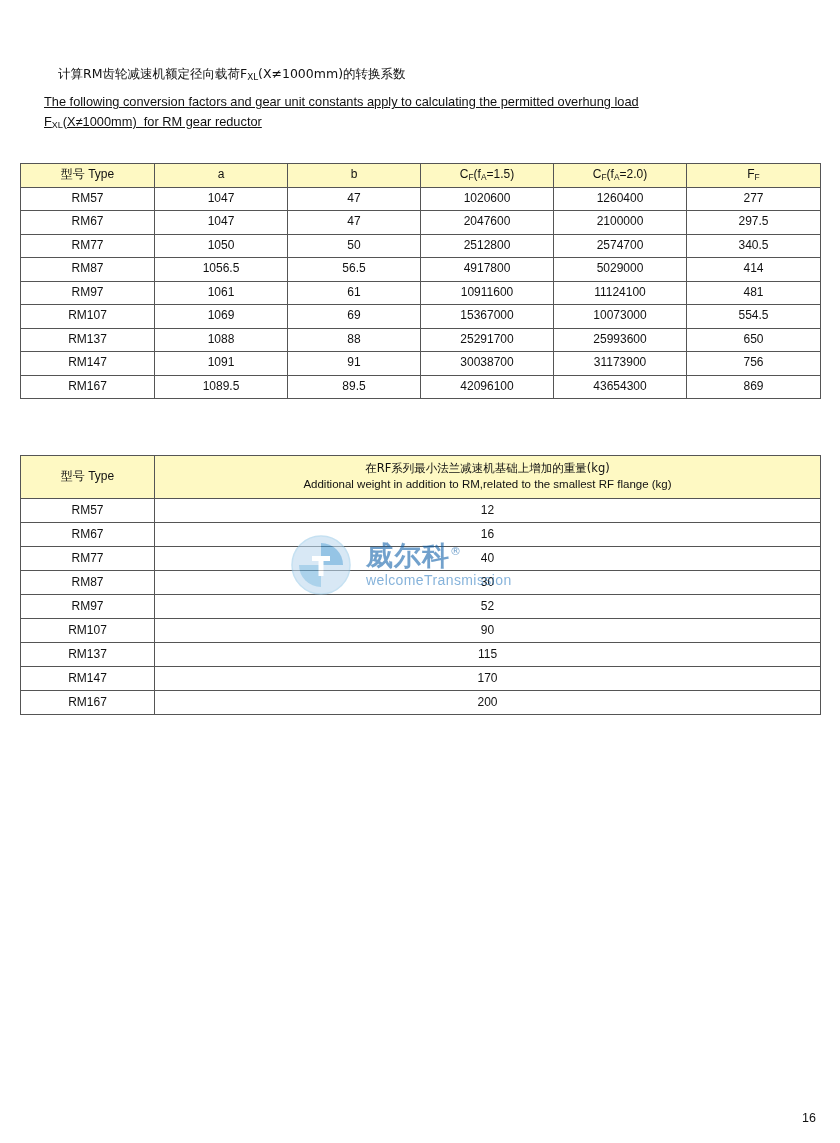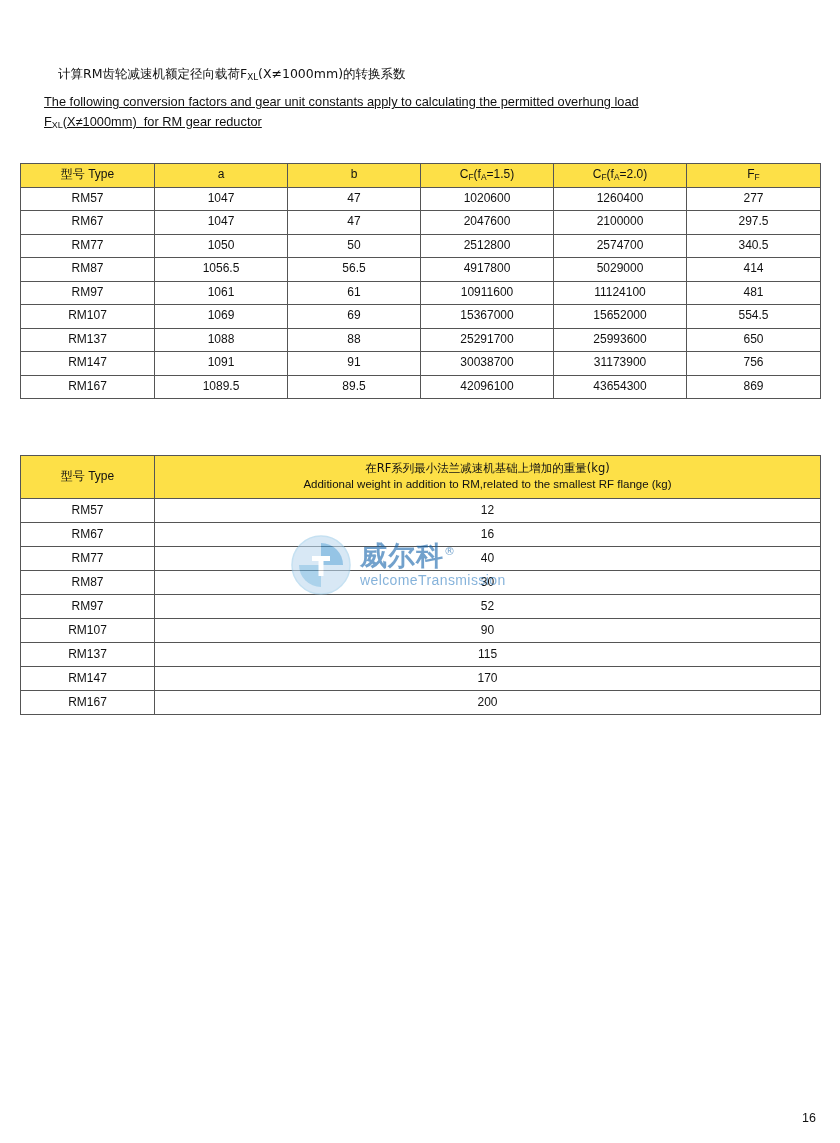--- a/index.html
+++ b/index.html
@@ -91,21 +91,21 @@
     text-align: center;
     vertical-align: middle;
     font-size: 12px;
     font-family: "Liberation Sans", sans-serif;
     color: #111;
     padding: 0;
     height: 22.5px;
     line-height: 1.15;
   }
   table.doc-table thead th {
-    background: #fde047;
+    background: #fef9c3;
     font-weight: normal;
   }
   .cn-cell {
     font-family: "DejaVu Sans", "Liberation Sans", sans-serif;
   }
 
   #table3-wrap {
     position: absolute;
     left: 20px;
     top: 163px;
@@ -152,21 +152,21 @@
     opacity: 0.58;
     pointer-events: none;
   }
   #watermark .wm-mark {
     position: relative;
     width: 62px;
     height: 62px;
     flex: 0 0 62px;
   }
   #watermark .wm-text {
-    margin-left: 8px;
+    margin-left: 14px;
     display: flex;
     flex-direction: column;
     justify-content: center;
   }
   #watermark .wm-cn {
     font-family: "DejaVu Sans", "Liberation Sans", sans-serif;
     font-size: 27px;
     font-weight: bold;
     color: #0e5fa8;
     letter-spacing: 1px;
@@ -270,21 +270,21 @@
             <td>61</td>
             <td>10911600</td>
             <td>11124100</td>
             <td>481</td>
           </tr>
           <tr>
             <td>RM107</td>
             <td>1069</td>
             <td>69</td>
             <td>15367000</td>
-            <td>15652000</td>
+            <td>10073000</td>
             <td>554.5</td>
           </tr>
           <tr>
             <td>RM137</td>
             <td>1088</td>
             <td>88</td>
             <td>25291700</td>
             <td>25993600</td>
             <td>650</td>
           </tr>

